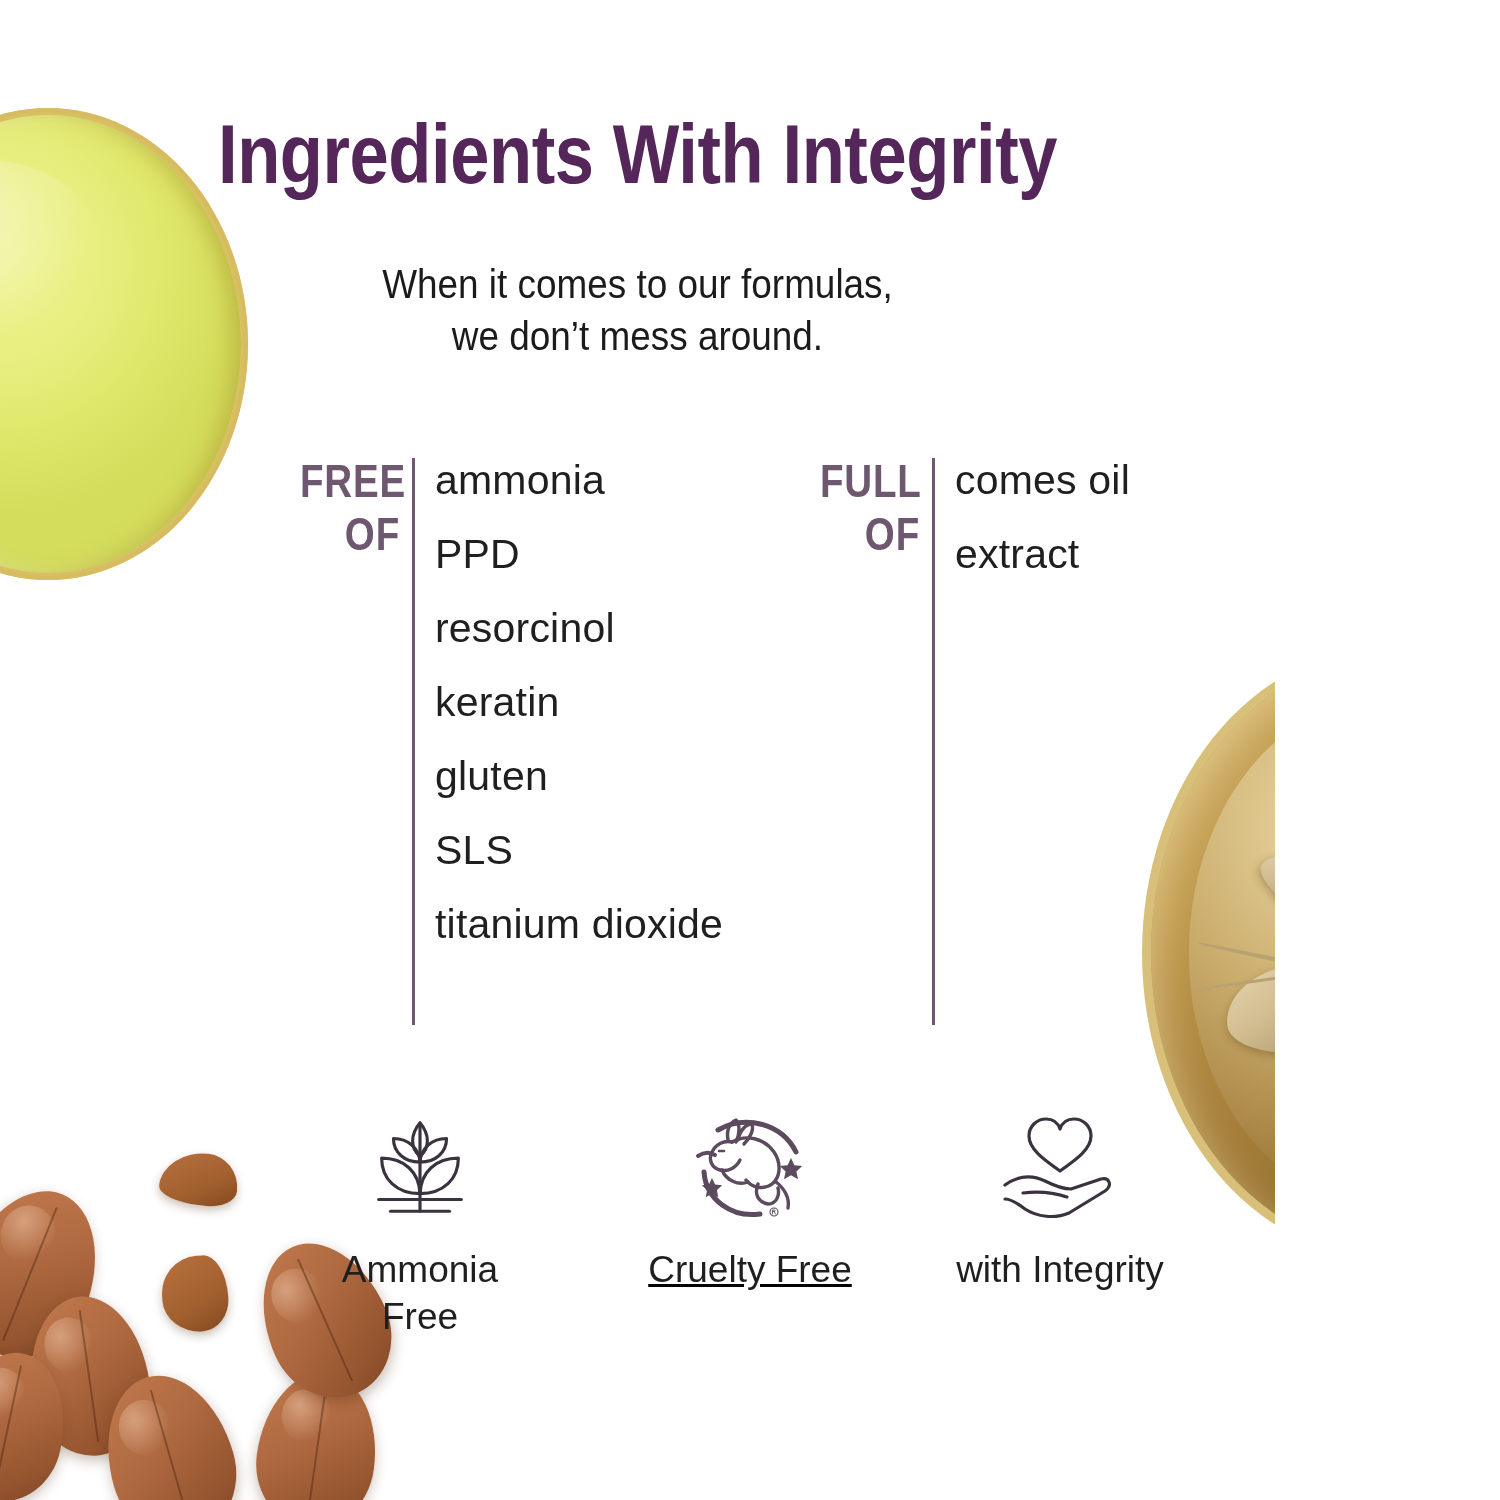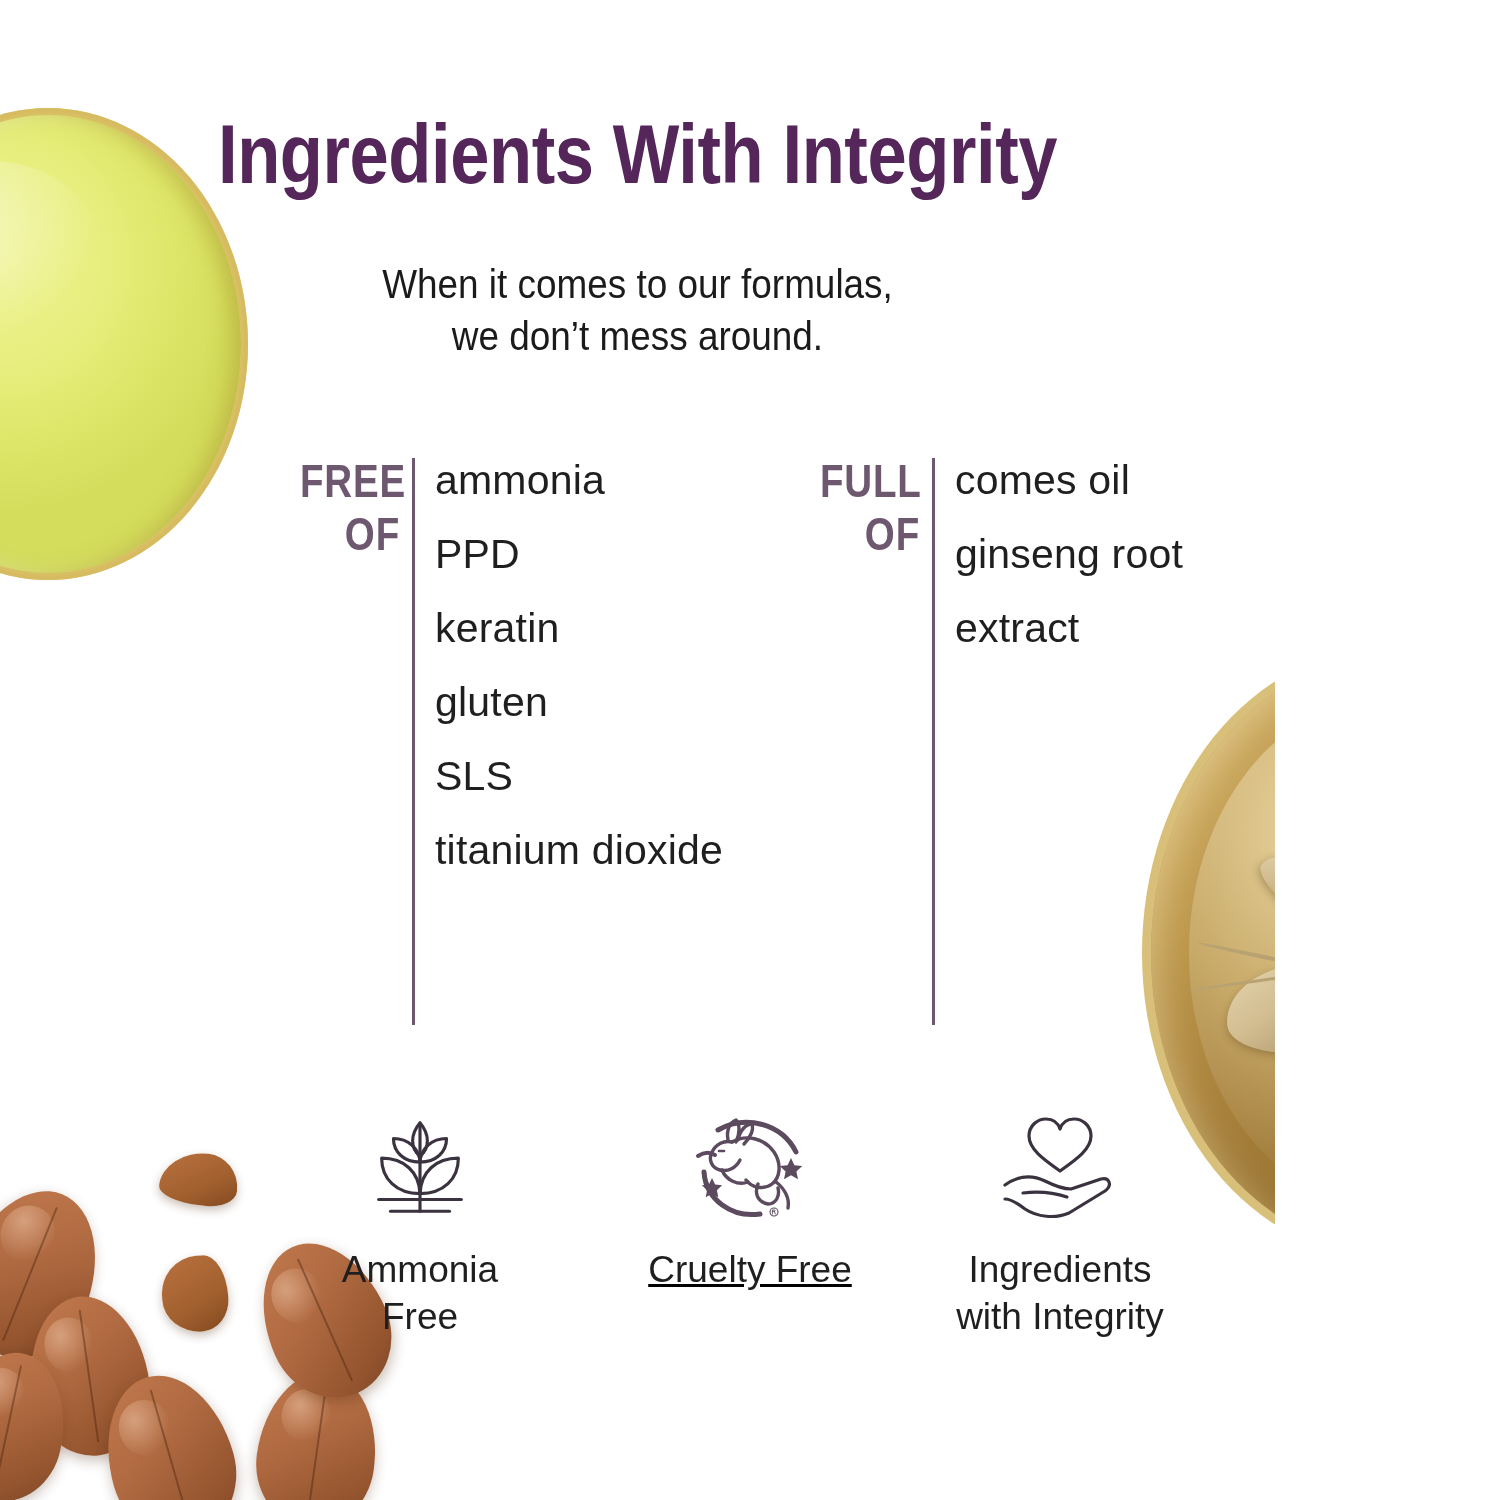--- a/index.html
+++ b/index.html
@@ -306,36 +306,36 @@
 
   <div class="col" id="col-free">
     <div class="col-label">
       <span>FREE</span>
       <span>OF</span>
     </div>
     <div class="col-rule"></div>
     <ul class="col-list">
       <li>ammonia</li>
       <li>PPD</li>
+      <li>resorcinol</li>
       <li>keratin</li>
       <li>gluten</li>
       <li>SLS</li>
       <li>titanium dioxide</li>
     </ul>
   </div>
 
   <div class="col" id="col-full">
     <div class="col-label">
       <span>FULL</span>
       <span>OF</span>
     </div>
     <div class="col-rule"></div>
     <ul class="col-list">
       <li>comes oil</li>
-      <li>ginseng root</li>
       <li>extract</li>
     </ul>
   </div>
 
   <div id="badges">
 
     <div class="badge" id="badge-0">
       <div class="badge-icon">
         <svg width="118" height="118" viewBox="0 0 120 120" fill="none" stroke="#3b3240" stroke-width="3.2" stroke-linecap="round" stroke-linejoin="round">
 
@@ -406,19 +406,18 @@
           <path d="M63 62 C46 50 32 40 32 27 C32 17 40 10 49 10 C56 10 61 14 63 20
                    C65 14 70 10 77 10 C86 10 94 17 94 27 C94 40 80 50 63 62 Z"></path>
 
           <path d="M8 76 C22 66 36 66 48 72 C58 77 66 80 74 80 L104 70
                    C112 68 116 76 108 82 L72 104 C58 110 40 108 28 100 C20 94 14 90 8 90"></path>
 
           <path d="M26 84 C42 82 58 84 70 88"></path>
         </svg>
       </div>
       <div class="badge-label">
-        <span>Ingredients</span>
         <span>with Integrity</span>
       </div>
     </div>
 
   </div>
 </div>
 
 </body></html>

